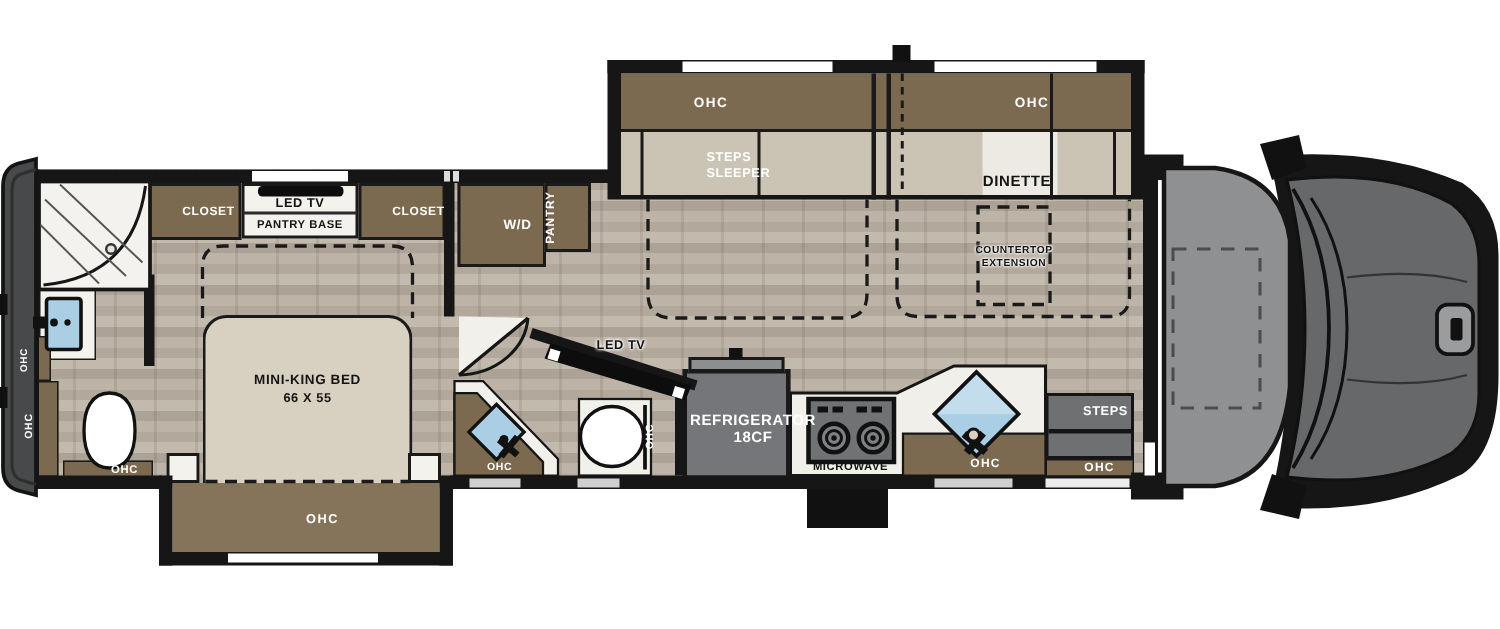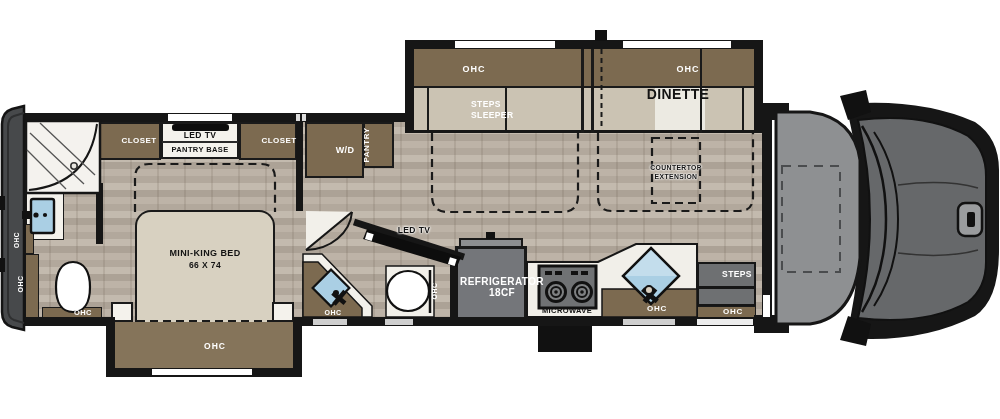--- a/index.html
+++ b/index.html
@@ -220,33 +220,33 @@
   <div class="lbl wt" style="left:268px;top:141px;font-size:8px;">CLOSET</div>
   <div class="lbl wt" style="left:334px;top:150px;font-size:9px;">W/D</div>
   <div class="vlbl wt" style="left:378px;top:145px;font-size:8px;">PANTRY</div>
 
   <div class="lbl wt" style="left:463px;top:69px;font-size:9px;letter-spacing:1px;">OHC</div>
   <div class="abs wt" style="left:449px;top:99px;font-size:8.5px;font-weight:bold;line-height:11px;letter-spacing:.4px;z-index:40;">
     <span style="display:block;">STEPS</span>
     <span style="display:block;">SLEEPER</span>
   </div>
   <div class="lbl wt" style="left:677px;top:69px;font-size:9px;letter-spacing:1px;">OHC</div>
-  <div class="lbl bk" style="left:678px;top:94px;font-size:14px;">DINETTE</div>
+  <div class="lbl bk" style="left:678px;top:122px;font-size:10px;">DINETTE</div>
   <div class="lbl bk ctr halo" style="left:676px;top:172px;font-size:6.8px;line-height:8.5px;transform:translate(-50%,-50%);">
     <span style="display:block;">COUNTERTOP</span>
     <span style="display:block;">EXTENSION</span>
   </div>
 
   <div class="vlbl wt" style="left:28px;top:240px;font-size:6.5px;">OHC</div>
   <div class="vlbl wt" style="left:31px;top:284px;font-size:7px;">OHC</div>
   <div class="lbl wt" style="left:72px;top:313px;font-size:7.5px;">OHC</div>
 
   <div class="lbl bk ctr" style="left:205px;top:247px;font-size:9px;line-height:12px;">
     <span style="display:block;margin-top:24px;">MINI-KING BED</span>
-    <span style="display:block;font-size:8.5px;">66 X 74</span>
+    <span style="display:block;font-size:8.5px;">66 X 55</span>
   </div>
   <div class="lbl wt" style="left:204px;top:346px;font-size:8.5px;letter-spacing:1px;">OHC</div>
 
   <div class="lbl bk halo" style="left:414px;top:230px;font-size:8.5px;">LED TV</div>
   <div class="lbl wt" style="left:322px;top:312px;font-size:7px;">OHC</div>
   <div class="vlbl wt" style="left:445px;top:291px;font-size:7px;">OHC</div>
 
   <div class="lbl wt ctr" style="left:491px;top:287px;font-size:10px;line-height:10.5px;">
     <span style="display:block;">REFRIGERATOR</span>
     <span style="display:block;">18CF</span>

